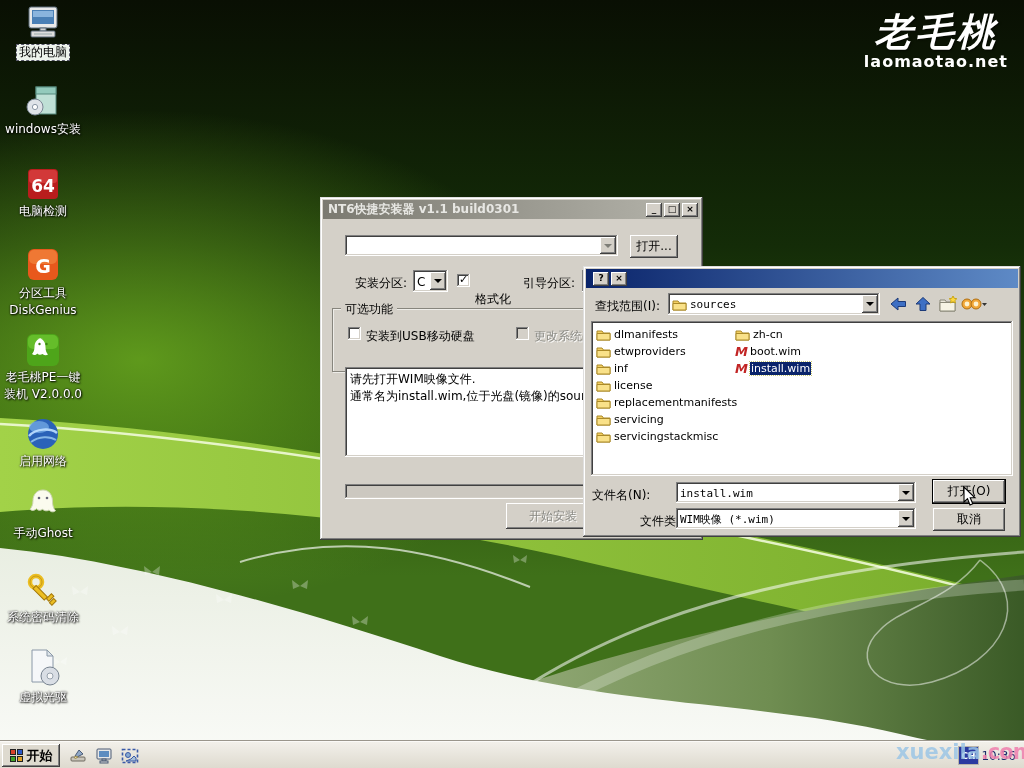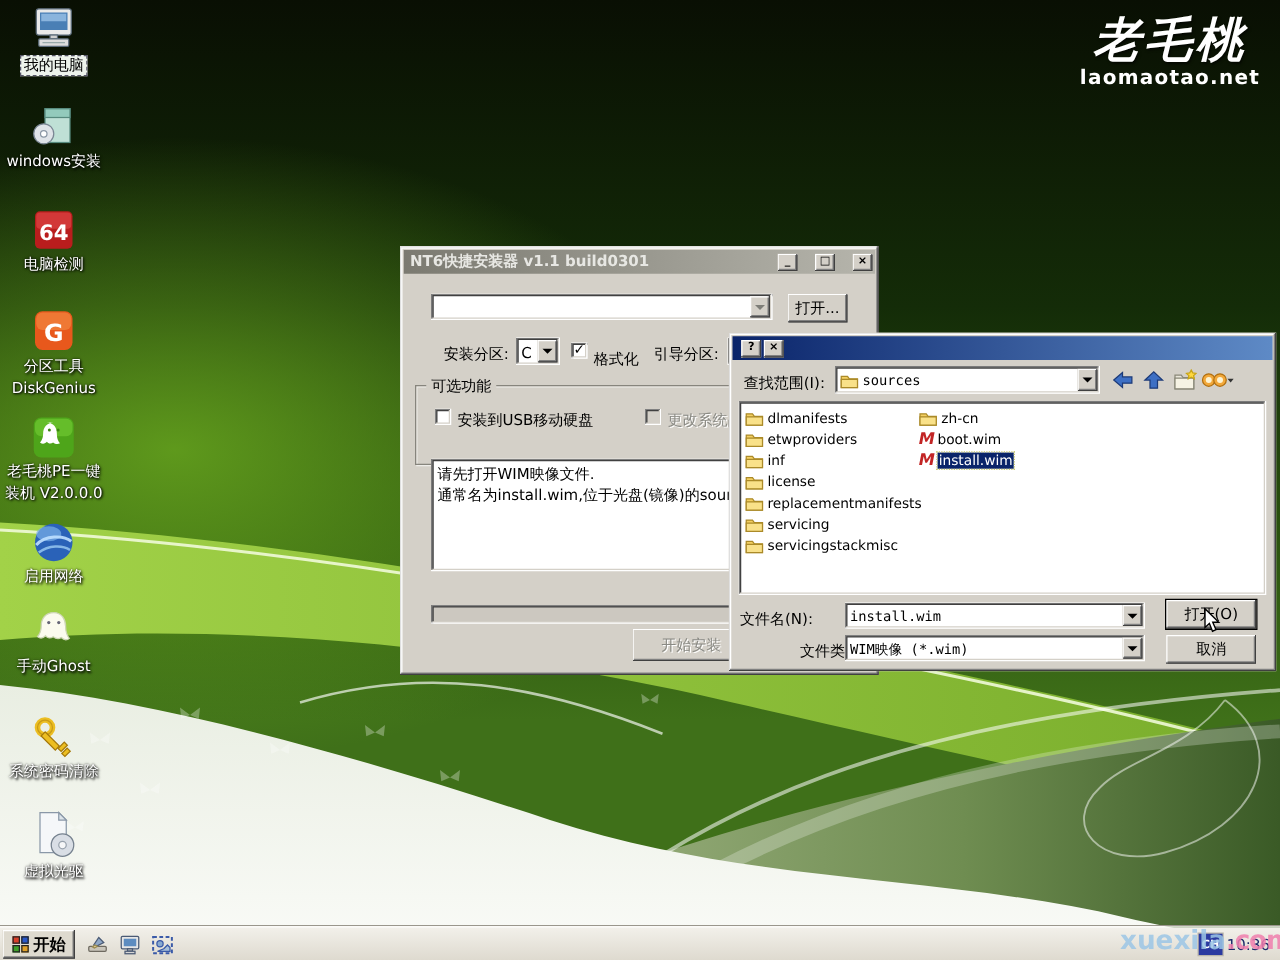--- a/index.html
+++ b/index.html
@@ -15,21 +15,21 @@
 
   .dicon { position:absolute; left:0; width:86px; z-index:3; display:flex; flex-direction:column; align-items:center; cursor:default; }
   .dicon .img { height:38px; display:flex; align-items:flex-end; justify-content:center; }
   .dicon .lbl { margin-top:2px; font-size:12px; color:#fff; text-shadow:1px 1px 2px #000, 0 0 2px #000; text-align:center; line-height:1.25; white-space:nowrap; }
   .dicon .lbl.sel { background:#edf3ec; color:#000; text-shadow:none; border:1px dashed #556; padding:0 2px; }
 
   
   .win { position:absolute; background:#d4d0c8;
          box-shadow: inset -1px -1px #404040, inset 1px 1px #dfdfdf, inset -2px -2px #808080, inset 2px 2px #fff; }
   .titlebar { position:absolute; left:3px; top:3px; right:3px; height:19px; display:flex; align-items:center; padding:0 2px 0 5px; }
-  .titlebar.inactive { background:linear-gradient(90deg,#7b7a71,#b6b5ac); color:#e7e7e3;gap:12px; }
+  .titlebar.inactive { background:linear-gradient(90deg,#7b7a71,#b6b5ac); color:#e7e7e3; }
   .titlebar.active { background:linear-gradient(90deg,#0a246a,#5e8ac6); color:#fff; }
   .titletext { font-weight:bold; font-size:12px; flex:1; white-space:nowrap; overflow:hidden; }
   .tbtn { width:16px; height:14px; margin-left:2px; background:#d4d0c8; color:#000;
           box-shadow: inset -1px -1px #404040, inset 1px 1px #fff, inset -2px -2px #808080;
           font-size:9px; font-weight:bold; display:flex; align-items:center; justify-content:center; line-height:1; }
 
   .btn { position:absolute; background:#d4d0c8; display:flex; align-items:center; justify-content:center; font-size:12px;
          box-shadow: inset -1px -1px #404040, inset 1px 1px #fff, inset -2px -2px #808080; }
   .btn.default { outline:1px solid #000; }
   .btn.disabled { color:#8a8a84; text-shadow:1px 1px 0 #fff;margin-left:40px; }
@@ -266,21 +266,21 @@
   </div>
 
   <span class="flabel" style="left:35px; top:78px;">安装分区:</span>
   <div class="combo sunken" style="left:93px; top:73px; width:35px; height:22px;">
     <span class="val">C</span>
     <span class="cbtn">
         <span class="tri"></span>
       </span>
   </div>
   <span class="checkbox" style="left:137px; top:77px;"><span>✓</span></span>
-  <span class="flabel" style="left:155px; top:82px;">格式化</span>
+  <span class="flabel" style="left:155px; top:94px;">格式化</span>
   <span class="flabel" style="left:203px; top:78px;">引导分区:</span>
   <div class="combo sunken" style="left:262px; top:73px; width:98px; height:22px;">
     <span class="cbtn">
         <span class="tri"></span>
       </span>
   </div>
 
   <div class="groupbox" style="left:12px; top:111px; width:357px; height:64px;">
     <span class="legend">可选功能</span>
   </div>

